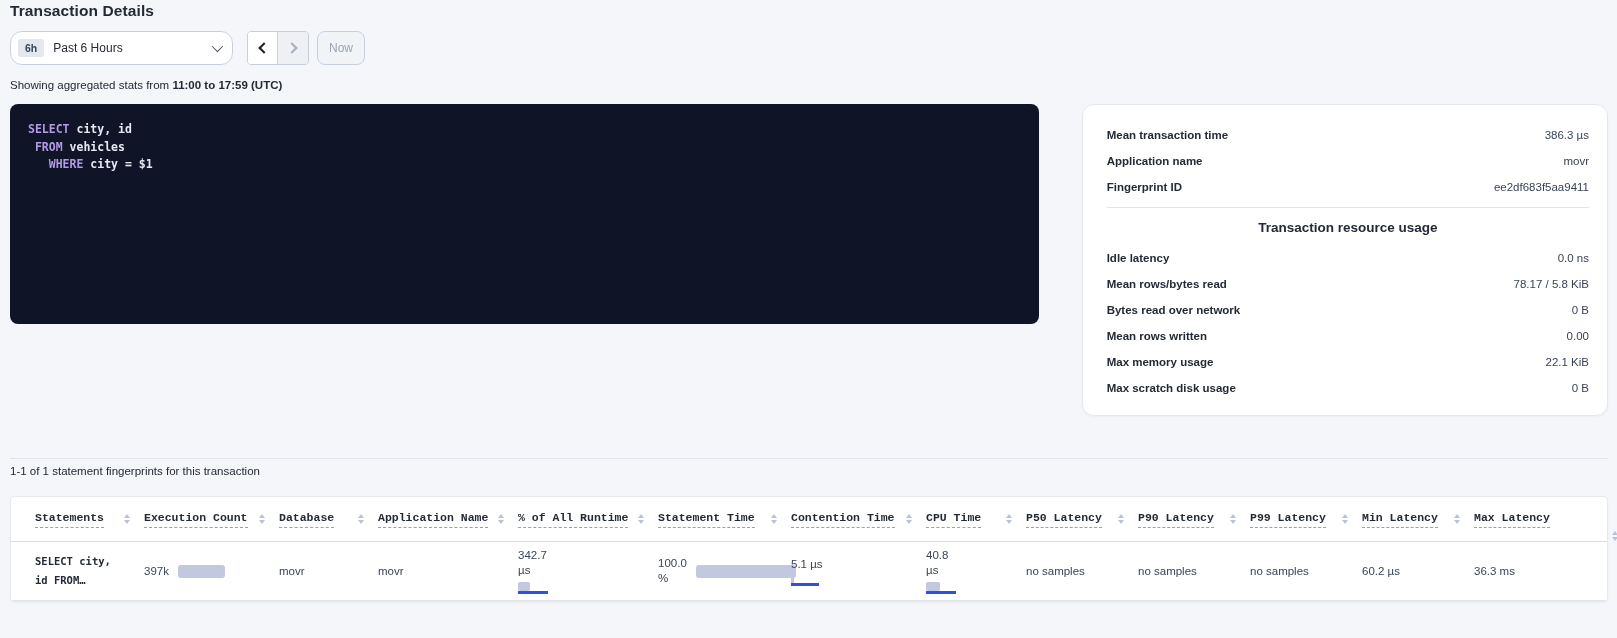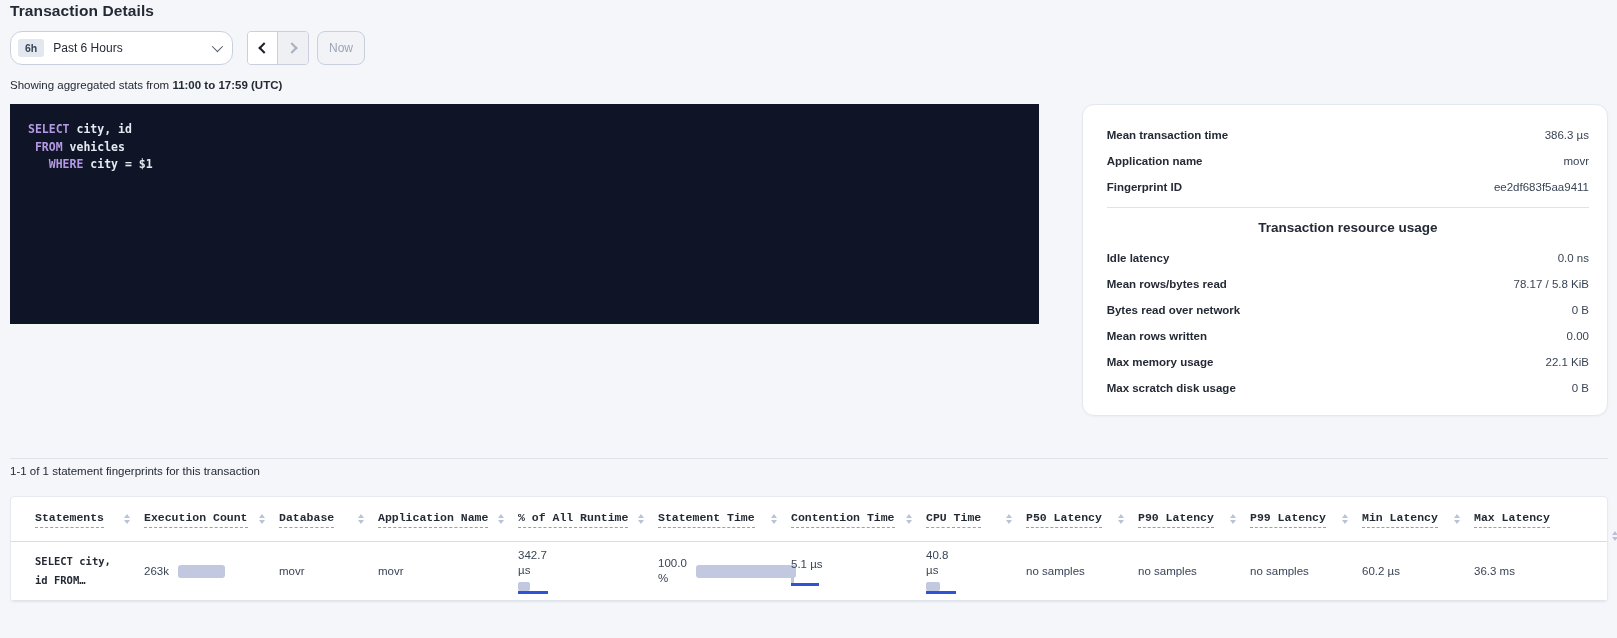--- a/index.html
+++ b/index.html
@@ -22,21 +22,21 @@
   .arrow-btn{width:30px;height:100%;display:flex;align-items:center;justify-content:center;cursor:pointer;}
   .arrow-btn.prev{background:#ffffff;border-right:1px solid var(--border);}
   .arrow-btn.next{background:#eef0f4;cursor:default;}
   .chev-left{width:8px;height:8px;border-left:2.4px solid #1b2028;border-bottom:2.4px solid #1b2028;transform:rotate(45deg);margin-left:3px;}
   .chev-right{width:8px;height:8px;border-top:2.4px solid #a7b0bf;border-right:2.4px solid #a7b0bf;transform:rotate(45deg);margin-right:3px;}
   .now-btn{margin-left:8px;height:34px;padding:0 11px;background:#f2f3f6;border:1px solid var(--border);border-radius:8px;font-size:12px;color:var(--muted-text);display:flex;align-items:center;cursor:default;}
   .subtitle{margin-top:14px;font-size:11.5px;color:var(--heading-text);}
   .subtitle b{font-weight:700;}
   
   .main-row{margin-top:13px;display:flex;align-items:flex-start;}
-  .sql-box{width:1030px;height:220px;background:var(--sql-bg);border-radius:0;padding:17px 18px;font-family:"DejaVu Sans Mono",monospace;font-size:11.5px;font-weight:700;line-height:17.5px;white-space:pre;color:var(--sql-text);}
+  .sql-box{width:1030px;height:220px;background:var(--sql-bg);border-radius:8px;padding:17px 18px;font-family:"DejaVu Sans Mono",monospace;font-size:11.5px;font-weight:700;line-height:17.5px;white-space:pre;color:var(--sql-text);}
   .sql-box .kw{color:var(--sql-keyword);}
   .stats-card{margin-left:43px;width:527px;background:var(--card-bg);border:1px solid #e3e8ef;border-radius:12px;padding:17px 18px 14px 24px;box-shadow:0 1px 2px rgba(40,50,70,.04);}
   .stat-row{display:flex;justify-content:space-between;align-items:center;height:26px;}
   .stat-label{font-size:11.5px;font-weight:700;color:var(--heading-text);}
   .stat-value{font-size:11.5px;color:var(--body-text);}
   .stats-divider{border:none;border-top:1px solid var(--divider);margin:7px 0 12px 0;}
   .resource-heading{font-size:13.5px;font-weight:700;color:var(--heading-text);margin:2px 0 10px 0;text-align:center;}
   
   .section-divider{border:none;border-top:1px solid var(--divider);margin:42px 0 0 0;}
   .fingerprint-note{margin-top:6px;font-size:11.5px;color:var(--heading-text);}
@@ -231,21 +231,21 @@
           <span class="th-label">Max Latency</span>
         </div>
     </div>
 
     <div class="tgrid trow">
       <div class="td col">
         <span class="stmt">SELECT city,</span>
         <span class="stmt">id FROM…</span>
       </div>
       <div class="td">
-        <span>263k</span>
+        <span>397k</span>
         <span class="bar exec"></span>
       </div>
       <div class="td">movr</div>
       <div class="td">movr</div>
       <div class="td col">
         <span>342.7</span>
         <span>µs</span>
         <span class="minichart" style="width:50px;height:12px;">
             <span class="block" style="width:12px;"></span>
             <span class="line" style="width:30px;"></span>

